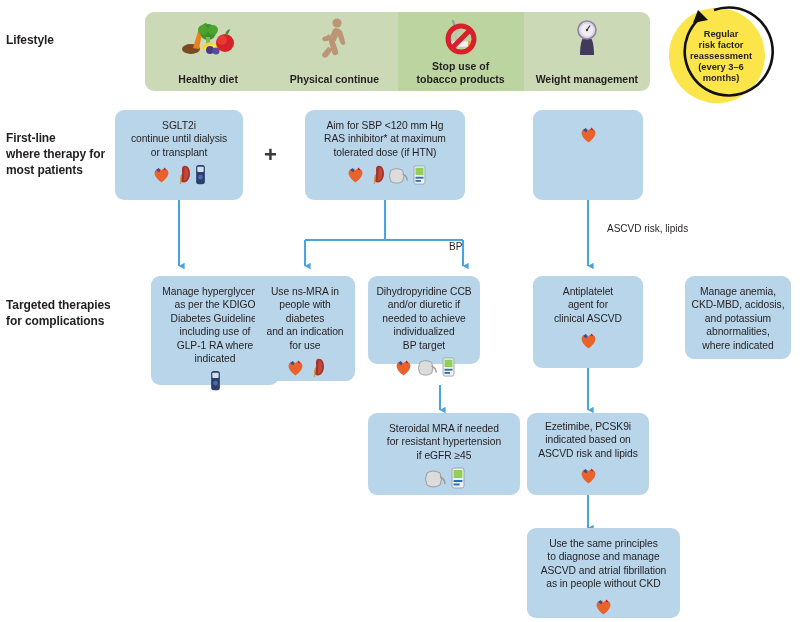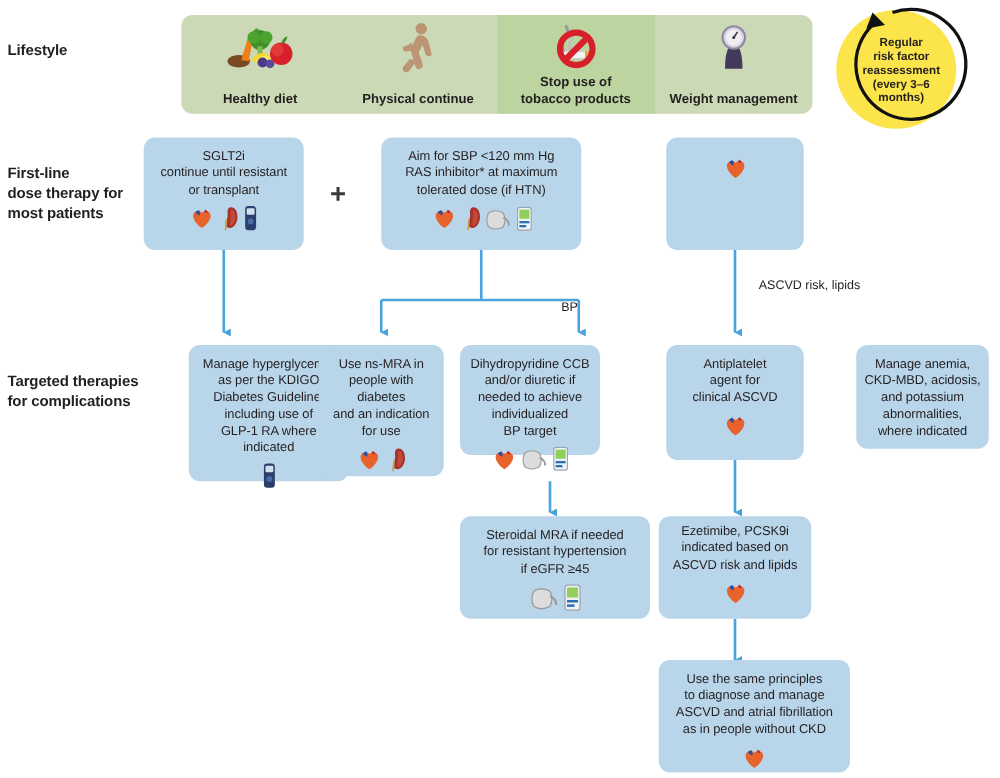--- a/index.html
+++ b/index.html
@@ -116,21 +116,21 @@
   
   #wires{ position:absolute; left:0; top:0; width:800px; height:622px; pointer-events:none; }
 </style>
 </head>
 <body>
 
 <div id="canvas">
 
   <div class="row-label" style="left:6px; top:33px;">Lifestyle</div>
   <div class="row-label" style="left: 6px; top: 131px; white-space: pre-line;">First-line
-dose therapy for
+where therapy for
 most patients</div>
   <div class="row-label" style="left: 6px; top: 298px; white-space: pre-line;">Targeted therapies
 for complications</div>
 
   <div class="lifestyle-bar">
 
     <div class="lifestyle-cell">
       <div class="ico">
         <svg width="58" height="40" viewBox="0 0 58 40">
           <ellipse cx="12" cy="31" rx="9" ry="5" fill="#7b4a22"></ellipse>
@@ -230,21 +230,21 @@
     </g>
   </svg>
 
   <div class="conn-label" style="left:449px; top:241px;">BP</div>
   <div class="conn-label" style="left:607px; top:223px;">ASCVD risk, lipids</div>
 
   <div class="plus" style="left:264px; top:144px;">+</div>
 
   <div class="fbox" style="left:115px; top:110px; width:128px; height:90px;">
     <div class="t" style="white-space: pre-line;">SGLT2i
-continue until resistant
+continue until dialysis
 or transplant</div>
     <div class="icons">
       <span>
         <svg width="21" height="21" viewBox="0 0 24 24">
             <path d="M12 21s-8-5.2-8-11a4.6 4.6 0 0 1 8-3 4.6 4.6 0 0 1 8 3c0 5.8-8 11-8 11z" fill="#e8632c"></path>
             <path d="M9 4.5q2 2 1 5-3-1-4-3z" fill="#2b4fa0"></path>
             <path d="M15 4q2 1 2.6 3-2 .6-3.3-.6z" fill="#c0282f"></path>
           </svg>
       </span>
       <span>

